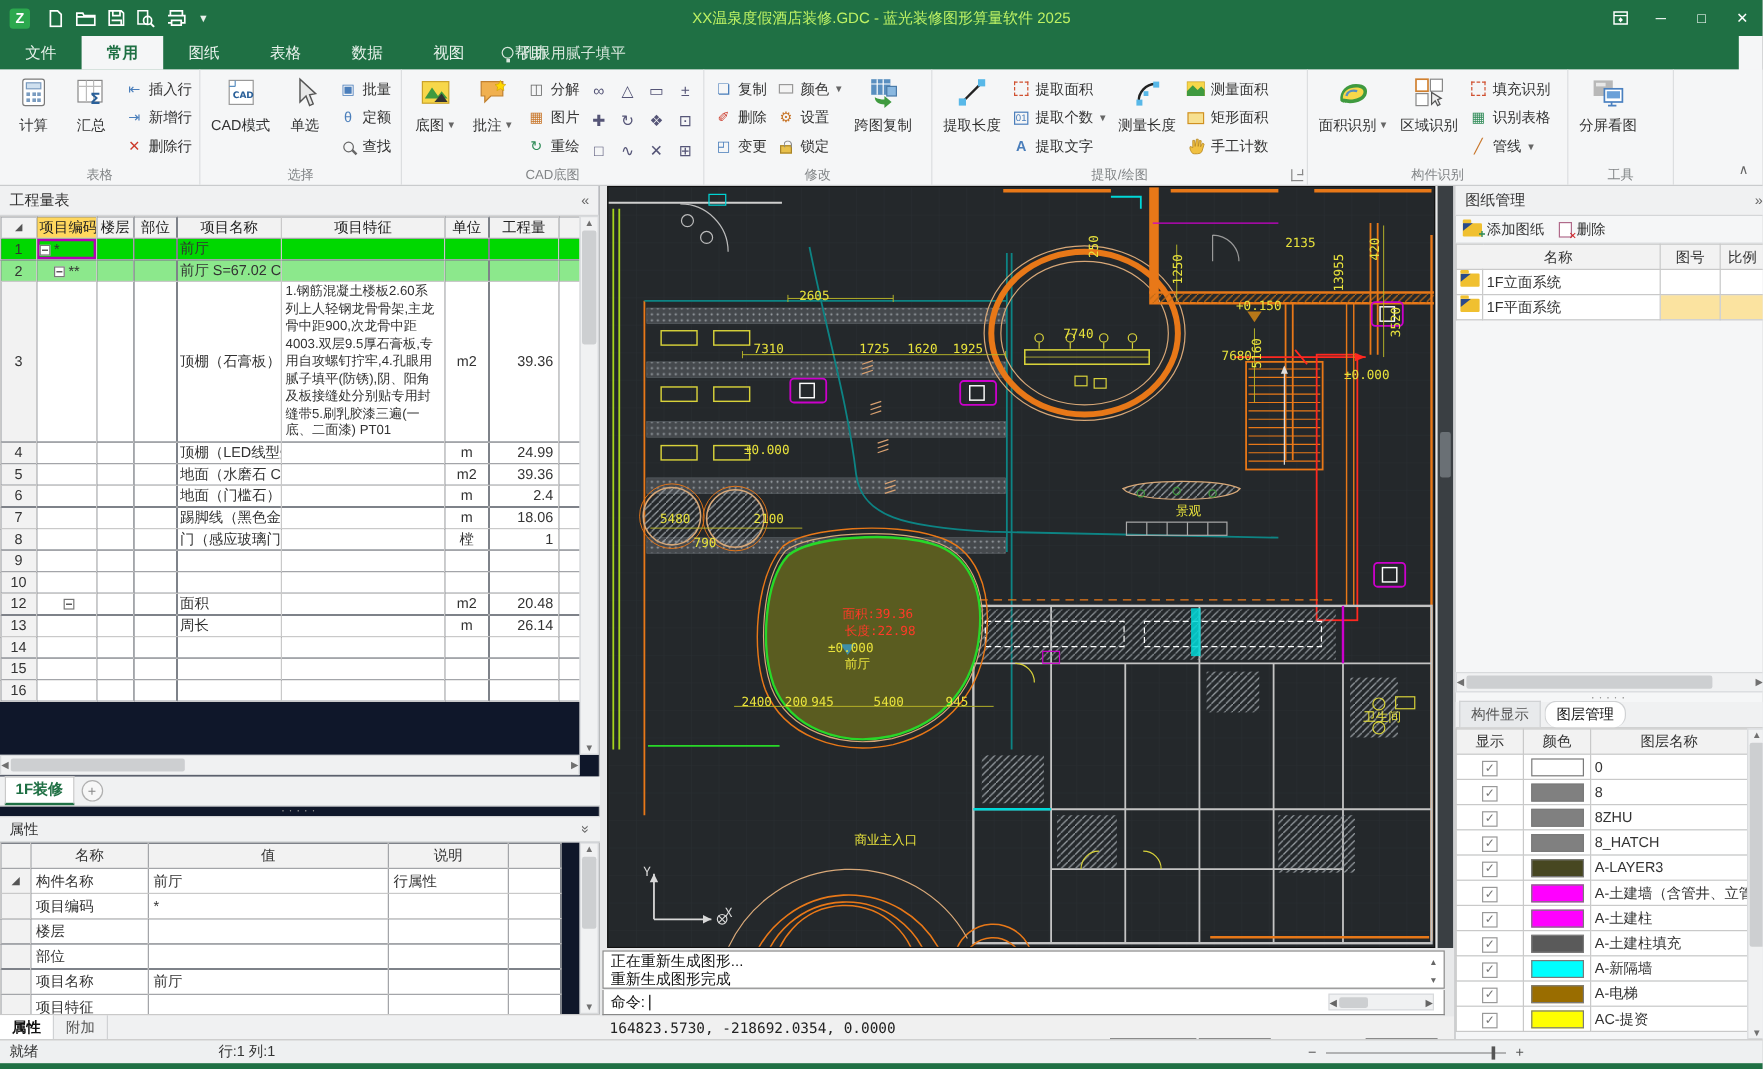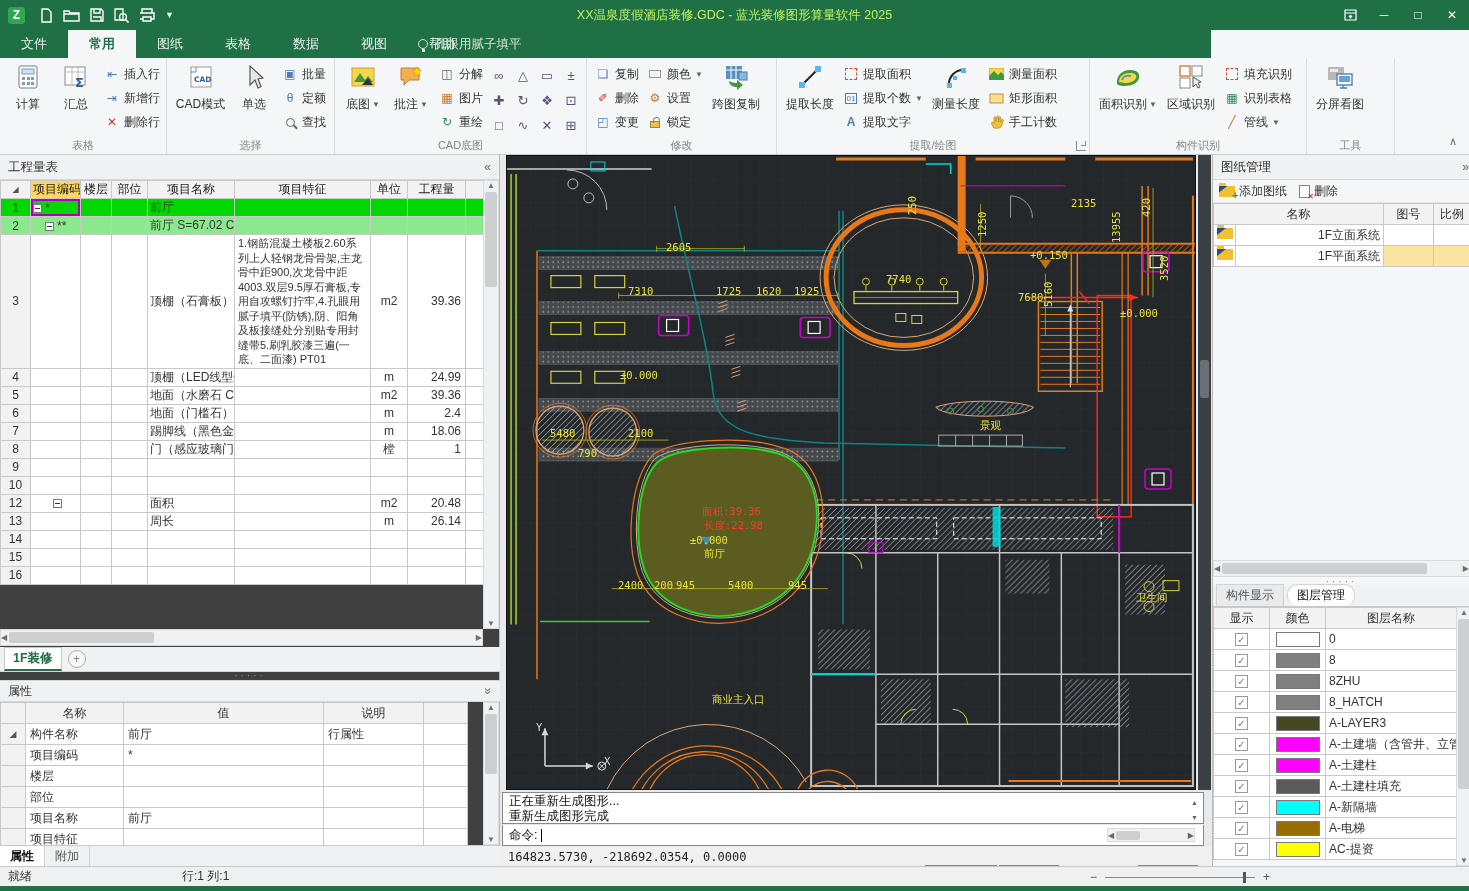--- a/index.html
+++ b/index.html
@@ -10,21 +10,21 @@
   .titlebar { position:absolute; left:0; top:0; width:1469px; height:30px; background:#1f7044; display:flex; align-items:center; color:#fff; }
   .zlogo { width:17px; height:17px; margin-left:8px; background:#2ca84e; border-radius:3px; color:#fff; font-weight:bold; font-size:12px; display:flex; align-items:center; justify-content:center; }
   .qat { display:flex; align-items:center; gap:10px; margin-left:14px; }
   .qat svg { display:block; }
   .qat-drop { font-size:9px; color:#e8f0ea; }
   .wtitle { position:absolute; left:50%; transform:translateX(-50%); top:0; height:30px; line-height:30px; font-size:12.5px; color:#bef264; white-space:nowrap; }
   .winbtns { position:absolute; right:0; top:0; height:30px; display:flex; }
   .winbtn { width:34px; height:30px; display:flex; align-items:center; justify-content:center; color:#fff; font-size:12px; }
 
   
-  .menubar { position:absolute; left:0; top:30px; width:1211px; height:28px; background:#1f7044; display:flex; align-items:flex-end; }
+  .menubar { position:absolute; left:0; top:30px; width:1449px; height:28px; background:#1f7044; display:flex; align-items:flex-end; }
   .mtab { height:28px; padding:0 21px; display:flex; align-items:center; color:#e9f2ec; font-size:13px; cursor:default; }
   .mtab.active { background:#f5f6f7; color:#1f7044; font-weight:bold; }
   .msearch { display:flex; align-items:center; gap:6px; color:#d7e6dc; font-size:12.5px; margin-left:10px; height:28px; }
   .bulb { width:10px; height:10px; border:1.5px solid #d7e6dc; border-radius:50%; position:relative; }
   .bulb::after { content:""; position:absolute; left:2.5px; top:9px; width:3px; height:3px; background:#d7e6dc; }
 
   
   .ribbon { position:absolute; left:0; top:58px; width:1469px; height:97px; background:#f5f6f7; border-bottom:1px solid #c9cbcd; display:flex; }
   .rgroup { position:relative; height:96px; border-right:1px solid #dcdee0; display:flex; align-items:flex-start; padding:2px 4px 16px 4px; }
   .rgl { position:absolute; bottom:1px; left:0; width:100%; text-align:center; font-size:11px; color:#828587; }
@@ -42,21 +42,21 @@
   .ribcollapse { position:absolute; right:12px; bottom:6px; color:#666; font-size:11px; }
   .ic-mag { width:9px; height:9px; border:1.5px solid #666; border-radius:50%; position:relative; display:inline-block; }
   .ic-mag::after { content:""; position:absolute; width:5px; height:1.5px; background:#666; transform:rotate(45deg); right:-4px; bottom:-2px; }
   .ic-dash { width:12px; height:12px; border:1px dashed #d05030; display:inline-block; }
   .ic-01 { font-size:8px; border:1px solid #4a7ebb; color:#4a7ebb; line-height:9px; padding:0 1px; display:inline-block; }
   .ic-color { display:inline-block; width:12px; height:8px; border:1px solid #999; background:#f4f4f4; box-shadow:0 11px 0 -8px #d02020; }
   .ic-lock { display:inline-block; width:10px; height:7px; background:#e8c04a; border:1px solid #a8842a; position:relative; margin-top:5px; }
   .ic-lock::before { content:""; position:absolute; left:1.5px; top:-5px; width:5px; height:5px; border:1.5px solid #888; border-bottom:none; border-radius:4px 4px 0 0; }
 
   
-  .leftpanel { position:absolute; left:0; top:155px; width:500px; height:711px; background:#404040; border-right:1px solid #b8babc; }
+  .leftpanel { position:absolute; left:0; top:155px; width:500px; height:711px; background:#0f172a; border-right:1px solid #b8babc; }
   .phead { height:25px; background:#f0f1f2; border-bottom:1px solid #d4d6d8; display:flex; align-items:center; justify-content:space-between; padding:0 8px; font-size:12.5px; color:#333; }
   .phead .pcol { color:#666; font-size:12px; }
   table { border-collapse:collapse; table-layout:fixed; }
   .lt { position:absolute; left:0; top:25px; width:483px; }
   .lt td, .lt th { border:1px solid #c9c9c9; font-weight:normal; font-size:12px; overflow:hidden; white-space:nowrap; padding:0 2px; height:18px; background:#fff; }
   .lt th { background:#f2f2f2; text-align:center; color:#222; }
   .lt th.hl { background:#ffd75e; }
   .lt .c-num { background:#f2f2f2; text-align:center; color:#333; }
   .lt tr.row-green td { background:#00d800; }
   .lt tr.row-lightgreen td { background:#8ce88c; }
@@ -111,21 +111,21 @@
   .rightpanel { position:absolute; left:1212px; top:155px; width:265px; height:711px; background:#f5f6f7; border-left:1px solid #b8babc; }
   .rtool { height:23px; display:flex; align-items:center; gap:12px; padding:0 6px; border-bottom:1px solid #e0e2e4; font-size:12px; }
   .rtbtn { display:flex; align-items:center; gap:4px; }
   .fold { width:16px; height:11px; background:#f0c030; border-radius:1px; position:relative; display:inline-block; }
   .fold::before { content:""; position:absolute; left:0; top:-3px; width:7px; height:3px; background:#f0c030; border-radius:1px 1px 0 0; }
   .fold::after { content:""; position:absolute; left:0; top:0; width:9px; height:7px; background:#2a4a8a; clip-path:polygon(0 0,100% 0,0 100%); }
   .fold .plus { position:absolute; right:-3px; bottom:-4px; color:#2e8b57; font-size:10px; font-weight:bold; }
   .delic { position:relative; width:11px; height:13px; border:1px solid #b06a8a; background:#fff; display:inline-block; }
   .delic::after { content:"✕"; color:#d02020; font-size:8px; position:absolute; right:-5px; bottom:-4px; }
   .sheettable { width:257px; }
-  .sheettable th, .sheettable td { border:1px solid #c9c9c9; background:#fff; font-weight:normal; font-size:12px; height:21px; padding:0 3px; overflow:hidden; white-space:nowrap;text-align:right; }
+  .sheettable th, .sheettable td { border:1px solid #c9c9c9; background:#fff; font-weight:normal; font-size:12px; height:21px; padding:0 3px; overflow:hidden; white-space:nowrap; }
   .sheettable th { background:#f2f2f2; text-align:center; }
   .sheettable td.hl { background:#fbe3a0; }
   .rtabs { position:absolute; left:0; top:430px; width:257px; height:22px; background:#f0f1f2; border-bottom:1px solid #c9c9c9; display:flex; align-items:flex-end; }
   .rtab { padding:2px 9px; font-size:12px; color:#555; border:1px solid #d0d2d4; border-bottom:none; margin-left:3px; background:#e8eaec; }
   .rtab.active { background:#fff; color:#111;border-radius:10px; }
   .layertable { position:absolute; left:0; top:452px; width:243px; }
   .layertable th, .layertable td { border:1px solid #c9c9c9; background:#fff; font-weight:normal; font-size:12px; height:21px; padding:0 3px; overflow:hidden; white-space:nowrap; }
   .layertable th { background:#f2f2f2; text-align:center; }
   .cb { width:13px; height:13px; border:1px solid #999; background:#fff; display:inline-flex; align-items:center; justify-content:center; font-size:10px; color:#777; }
   .sw { width:44px; height:15px; border:1px solid #7a7a7a; display:inline-block; vertical-align:middle; }

